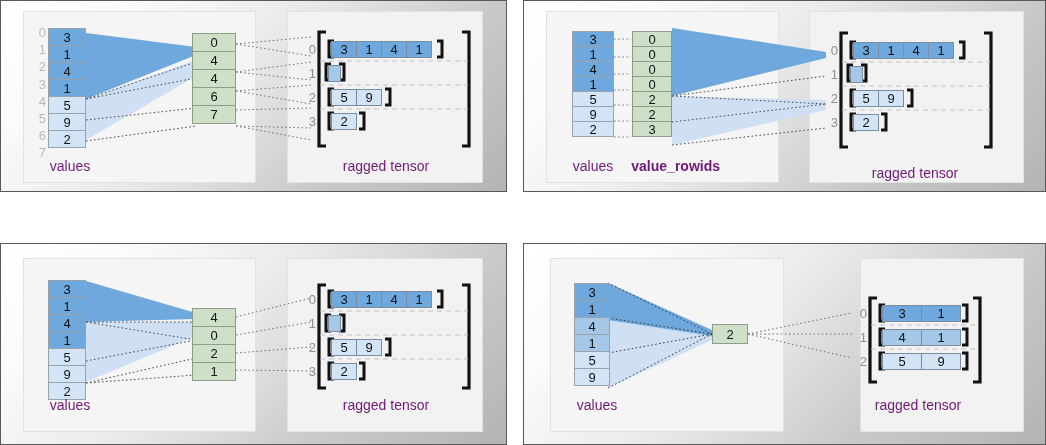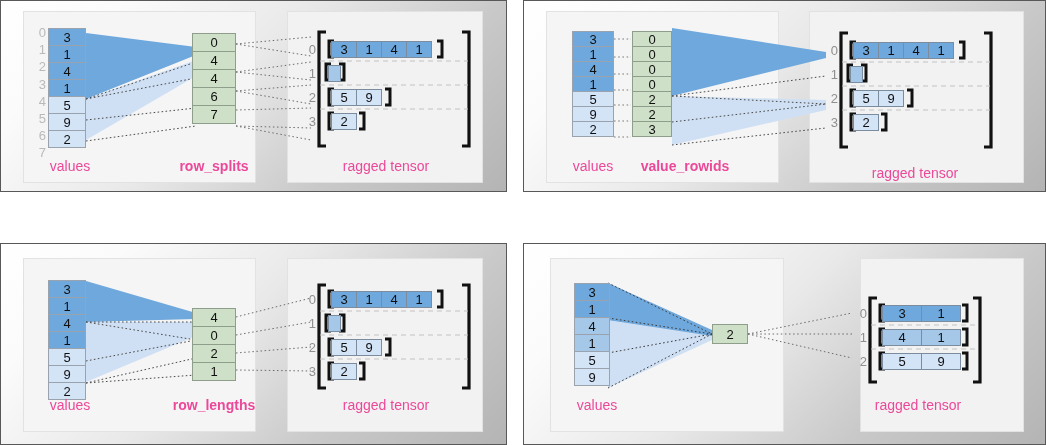--- a/index.html
+++ b/index.html
@@ -52,21 +52,21 @@
   .idx{
     position:absolute;
     font-size:13px;color:#b9b9b9;
     text-align:right;width:14px;
     line-height:1;
   }
   .idx.dark{color:#8f8f8f;}
 
   
   .cap{
-    position:absolute;font-size:14px;color:#ec4899;
+    position:absolute;font-size:14px;color:#701a75;
     text-align:center;line-height:1.12;white-space:pre-line;
   }
   .cap.b{font-weight:bold;}
 
   
   svg.ov{position:absolute;left:0;top:0;width:1046px;height:445px;pointer-events:none;}
 
   
   .rt{position:absolute;}
   .rtcell{
@@ -305,21 +305,20 @@
       <div class="rtcell blue-d" style="left: 406px; top: 41px; width: 26px; height: 17px;">1</div>
       <div class="idx dark" style="position: absolute; left: 302px; top: 67px; width: 14px; text-align: right;">1</div>
       <div class="rtcell blue-m" style="left: 328px; top: 65px; width: 13px; height: 17px;"></div>
       <div class="idx dark" style="position: absolute; left: 302px; top: 91px; width: 14px; text-align: right;">2</div>
       <div class="rtcell blue-l" style="left: 331px; top: 89px; width: 26px; height: 17px;">5</div>
       <div class="rtcell blue-l" style="left: 356px; top: 89px; width: 26px; height: 17px;">9</div>
       <div class="idx dark" style="position: absolute; left: 302px; top: 115px; width: 14px; text-align: right;">3</div>
       <div class="rtcell blue-l" style="left: 331px; top: 113px; width: 26px; height: 17px;">2</div>
     </div>
   <div class="cap" style="left:34px;top:159px;width:72px;">values</div>
-  <div class="cap b" style="left:152px;top:159px;width:124px;">row_splits</div>
   <div class="cap" style="left:324px;top:159px;width:124px;">ragged tensor</div>
 
   <div class="col" id="tr-vals" style="left:572px;top:31px;">
       <div class="cell blue-d" style="position: absolute; left: 0px; top: 0px; width: 42px; height: 16px;">3</div>
       <div class="cell blue-d" style="position: absolute; left: 0px; top: 15px; width: 42px; height: 16px;">1</div>
       <div class="cell blue-d" style="position: absolute; left: 0px; top: 30px; width: 42px; height: 16px;">4</div>
       <div class="cell blue-d" style="position: absolute; left: 0px; top: 45px; width: 42px; height: 16px;">1</div>
       <div class="cell blue-l" style="position: absolute; left: 0px; top: 60px; width: 42px; height: 16px;">5</div>
       <div class="cell blue-l" style="position: absolute; left: 0px; top: 75px; width: 42px; height: 16px;">9</div>
       <div class="cell blue-l" style="position: absolute; left: 0px; top: 90px; width: 42px; height: 16px;">2</div>
@@ -341,21 +340,21 @@
       <div class="rtcell blue-d" style="left: 928px; top: 42px; width: 26px; height: 17px;">1</div>
       <div class="idx dark" style="position: absolute; left: 824px; top: 68px; width: 14px; text-align: right;">1</div>
       <div class="rtcell blue-m" style="left: 850px; top: 66px; width: 13px; height: 17px;"></div>
       <div class="idx dark" style="position: absolute; left: 824px; top: 92px; width: 14px; text-align: right;">2</div>
       <div class="rtcell blue-l" style="left: 853px; top: 90px; width: 26px; height: 17px;">5</div>
       <div class="rtcell blue-l" style="left: 878px; top: 90px; width: 26px; height: 17px;">9</div>
       <div class="idx dark" style="position: absolute; left: 824px; top: 116px; width: 14px; text-align: right;">3</div>
       <div class="rtcell blue-l" style="left: 853px; top: 114px; width: 26px; height: 17px;">2</div>
     </div>
   <div class="cap" style="left:557px;top:159px;width:72px;">values</div>
-  <div class="cap b" style="left:622px;top:159px;width:126px;">value_rowids</div>
+  <div class="cap b" style="left:594px;top:159px;width:126px;text-align:right;">value_rowids</div>
   <div class="cap" style="left:853px;top:166px;width:124px;">ragged tensor</div>
 
   <div class="col" id="bl-vals" style="left:48px;top:280px;">
       <div class="cell blue-d" style="position: absolute; left: 0px; top: 0px; width: 38px; height: 18px;">3</div>
       <div class="cell blue-d" style="position: absolute; left: 0px; top: 17px; width: 38px; height: 18px;">1</div>
       <div class="cell blue-d" style="position: absolute; left: 0px; top: 34px; width: 38px; height: 18px;">4</div>
       <div class="cell blue-d" style="position: absolute; left: 0px; top: 51px; width: 38px; height: 18px;">1</div>
       <div class="cell blue-l" style="position: absolute; left: 0px; top: 68px; width: 38px; height: 18px;">5</div>
       <div class="cell blue-l" style="position: absolute; left: 0px; top: 85px; width: 38px; height: 18px;">9</div>
       <div class="cell blue-l" style="position: absolute; left: 0px; top: 102px; width: 38px; height: 18px;">2</div>
@@ -374,21 +373,20 @@
       <div class="rtcell blue-d" style="left: 406px; top: 291px; width: 26px; height: 17px;">1</div>
       <div class="idx dark" style="position: absolute; left: 302px; top: 317px; width: 14px; text-align: right;">1</div>
       <div class="rtcell blue-m" style="left: 328px; top: 315px; width: 13px; height: 17px;"></div>
       <div class="idx dark" style="position: absolute; left: 302px; top: 341px; width: 14px; text-align: right;">2</div>
       <div class="rtcell blue-l" style="left: 331px; top: 339px; width: 26px; height: 17px;">5</div>
       <div class="rtcell blue-l" style="left: 356px; top: 339px; width: 26px; height: 17px;">9</div>
       <div class="idx dark" style="position: absolute; left: 302px; top: 365px; width: 14px; text-align: right;">3</div>
       <div class="rtcell blue-l" style="left: 331px; top: 363px; width: 26px; height: 17px;">2</div>
     </div>
   <div class="cap" style="left:34px;top:398px;width:72px;">values</div>
-  <div class="cap b" style="left:150px;top:398px;width:128px;">row_lengths</div>
   <div class="cap" style="left:324px;top:398px;width:124px;">ragged tensor</div>
 
   <div class="col" id="br-vals" style="left:574px;top:283px;">
       <div class="cell blue-d" style="position: absolute; left: 0px; top: 0px; width: 36px; height: 18px;">3</div>
       <div class="cell blue-d" style="position: absolute; left: 0px; top: 17px; width: 36px; height: 18px;">1</div>
       <div class="cell blue-m" style="position: absolute; left: 0px; top: 34px; width: 36px; height: 18px;">4</div>
       <div class="cell blue-m" style="position: absolute; left: 0px; top: 51px; width: 36px; height: 18px;">1</div>
       <div class="cell blue-l" style="position: absolute; left: 0px; top: 68px; width: 36px; height: 18px;">5</div>
       <div class="cell blue-l" style="position: absolute; left: 0px; top: 85px; width: 36px; height: 18px;">9</div>
     </div>

